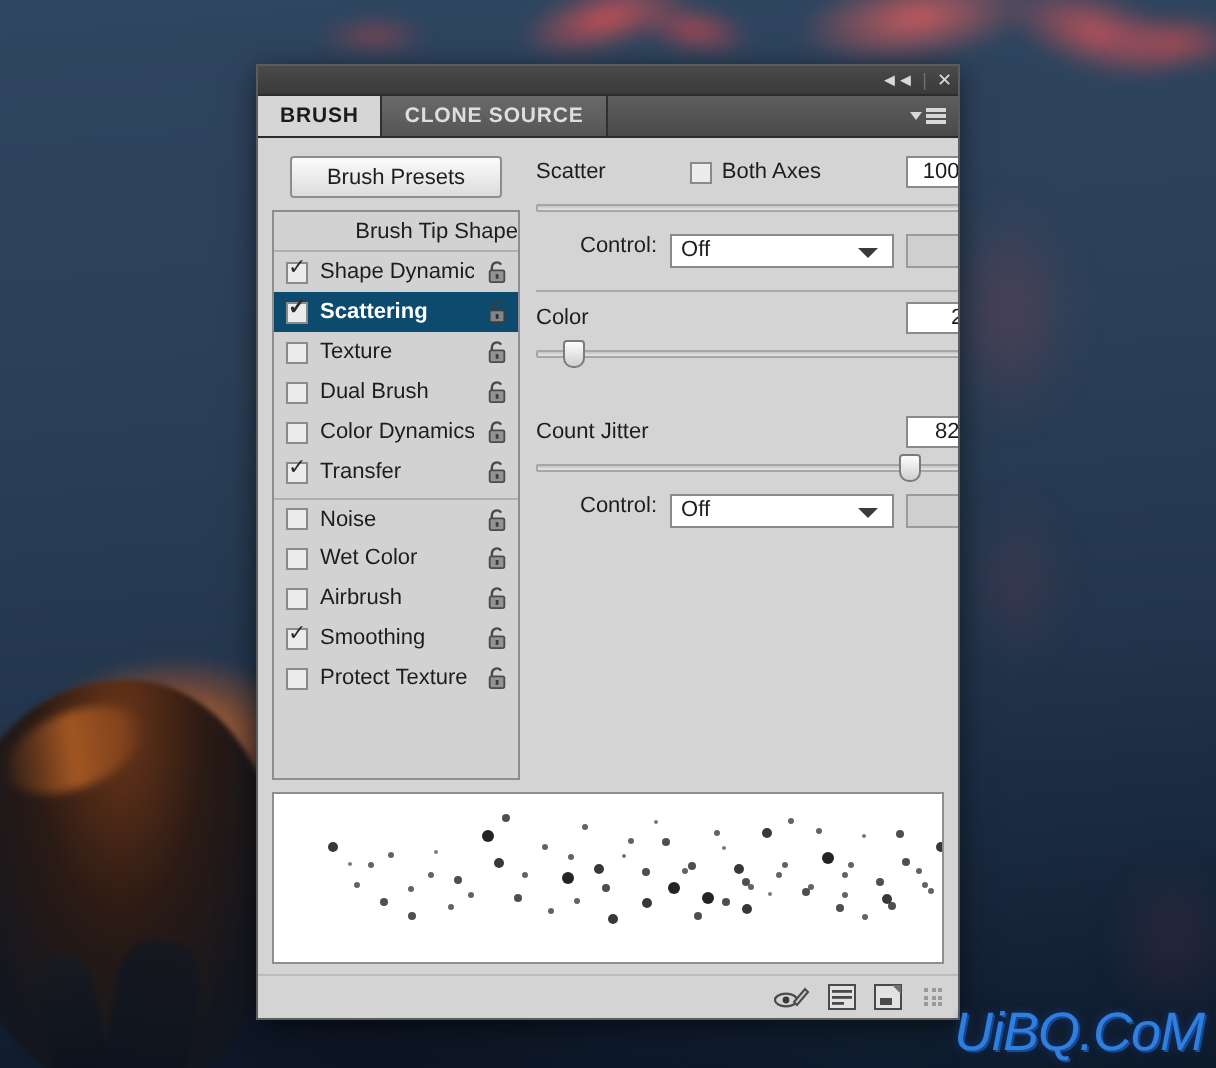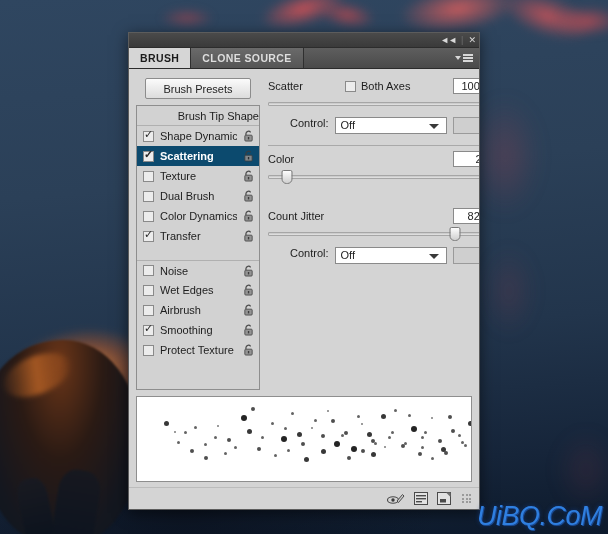--- a/index.html
+++ b/index.html
@@ -135,21 +135,21 @@
   }
   .tip-shape-row {
     height: 20px; display: flex; align-items: center; justify-content: flex-end;
     font-size: 11px; border-bottom: 1px solid #b0b0b0; background: #d2d2d2;
   }
   .opt-row {
     height: 20px; display: flex; align-items: center;
     padding: 0 5px 0 6px; gap: 6px; cursor: pointer;
   }
   .opt-row.sel { background: #0c4a6e; color: #fff; font-weight: bold; }
-  .opt-row.divider-top { border-top: 1px solid #b0b0b0; margin-top: 14px; padding-top: 0; }
+  .opt-row.divider-top { border-top: 1px solid #b0b0b0; margin-top: 3px; padding-top: 0; }
   .cbox {
     width: 11px; height: 11px; flex: 0 0 11px;
     background: #ececec; border: 1px solid #8a8a8a;
     position: relative;
   }
   .cbox.on::after {
     content: "✓"; position: absolute;
     left: 0px; top: -3px; font-size: 11px; color: #2a2a2a; line-height: 1;
   }
   .opt-label { flex: 1; font-size: 11px; white-space: nowrap; overflow: hidden; }
@@ -346,21 +346,21 @@
               <span class="cbox"></span>
               <span class="opt-label">Noise</span>
               <svg class="lock" viewBox="0 0 12 13">
   <path d="M3.2 5.6 V3.9 a2.8 2.8 0 0 1 5.1 -1.4" fill="none" stroke="#3d3d3d" stroke-width="1.3"></path>
   <rect x="2" y="5.6" width="8" height="6.4" rx="1" fill="#8d8d8d" stroke="#3d3d3d" stroke-width="1"></rect>
   <rect x="5.3" y="7.6" width="1.5" height="2.6" fill="#2c2c2c"></rect>
 </svg>
             </div>
             <div class="opt-row">
               <span class="cbox"></span>
-              <span class="opt-label">Wet Edges</span>
+              <span class="opt-label">Wet Color</span>
               <svg class="lock" viewBox="0 0 12 13">
   <path d="M3.2 5.6 V3.9 a2.8 2.8 0 0 1 5.1 -1.4" fill="none" stroke="#3d3d3d" stroke-width="1.3"></path>
   <rect x="2" y="5.6" width="8" height="6.4" rx="1" fill="#8d8d8d" stroke="#3d3d3d" stroke-width="1"></rect>
   <rect x="5.3" y="7.6" width="1.5" height="2.6" fill="#2c2c2c"></rect>
 </svg>
             </div>
             <div class="opt-row">
               <span class="cbox"></span>
               <span class="opt-label">Airbrush</span>
               <svg class="lock" viewBox="0 0 12 13">

